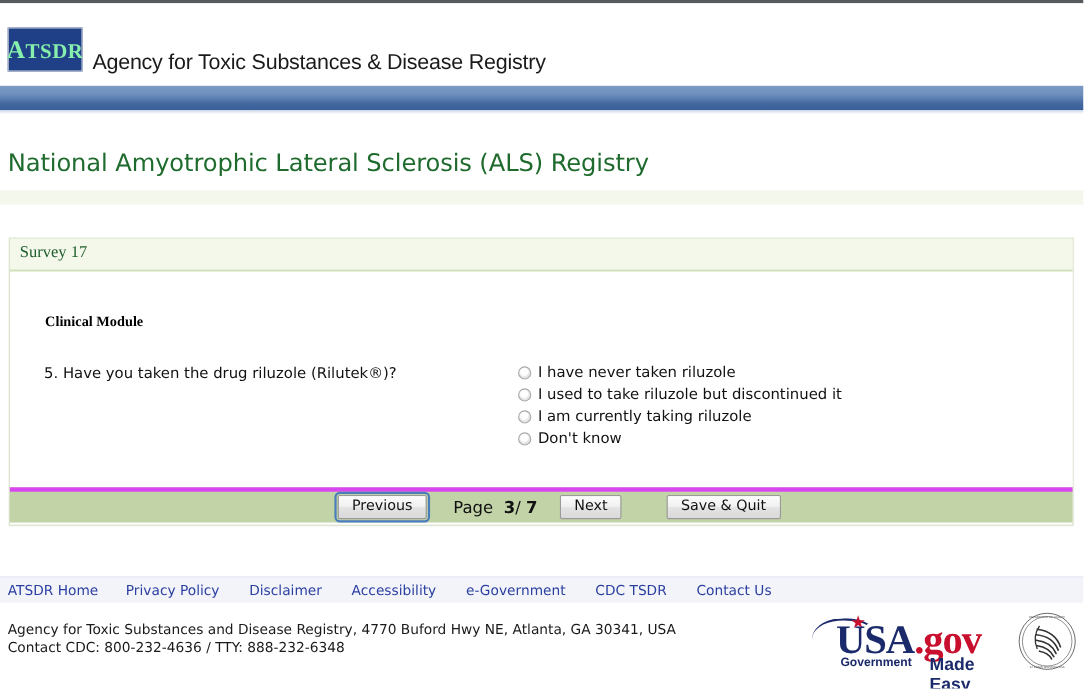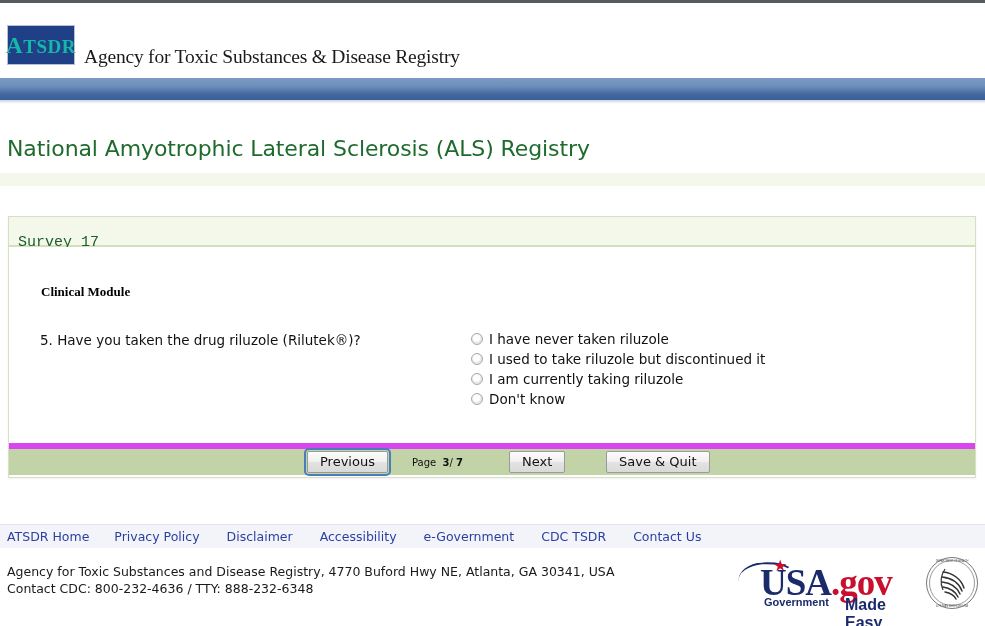--- a/index.html
+++ b/index.html
@@ -30,31 +30,31 @@
     background: #ffffff;
   }
   .logo-box {
     position: absolute; left: 7px; top: 22px;
     width: 68px; height: 40px;
     background: #1f3f87;
     border: 1px solid #b9c0cf;
     display: flex; align-items: center; justify-content: center;
   }
   .logo-text {
-    color: #14b8a6;
+    color: #86efac;
     font-family: "Liberation Serif", "DejaVu Serif", serif;
     font-weight: bold;
     font-size: 19px;
     letter-spacing: 0.5px;
     line-height: 1;
   }
   .logo-text .big { font-size: 23px; }
   .agency-name {
     position: absolute; left: 84px; top: 43px;
-    font-family: Liberation Serif, serif;
+    font-family: Liberation Sans, sans-serif;
     font-size: 19.5px;
     color: #1a1a1a;
     letter-spacing: -0.2px;
     white-space: nowrap;
   }
 
   
   .blue-band {
     position: absolute; top: 78px; left: 0;
     width: 985px; height: 22px;
@@ -90,24 +90,24 @@
     border: 1px solid #d6e0c6;
     box-shadow: 0 1px 2px rgba(0,0,0,0.06);
   }
   .panel-header {
     position: relative;
     height: 30px;
     background: #f3f8ea;
     border-bottom: 2px solid #d3e0bd;
   }
   .panel-header-title {
-    position: absolute; left: 9px; top: 17px;
+    position: absolute; left: 9px; top: 5px;
     font-size: 15px;
     color: #1d5c2a;
-    font-family: Liberation Mono, monospace;
+    font-family: Liberation Serif, serif;
   }
   .panel-body {
     position: relative;
     height: 196px;
     background: #ffffff;
   }
   .module-title {
     position: absolute; left: 32px; top: 37px;
     font-size: 13px;
     font-weight: bold;
@@ -142,21 +142,21 @@
     color: #111111;
     white-space: nowrap;
     cursor: pointer;
   }
 
   
   .panel-nav {
     position: relative;
     height: 32px;
     background: #c3d3a8;
-    border-top: 6px solid #d946ef;
+    border-top: 4px solid #d946ef;
     display: flex;
     align-items: center;
   }
   .btn {
     font-family: "DejaVu Sans", "Liberation Sans", sans-serif;
     font-size: 13px;
     color: #111111;
     background: linear-gradient(to bottom, #fcfcfc 0%, #f0f0f0 48%, #e3e3e3 52%, #dadada 100%);
     border: 1px solid #9a9a9a;
     border-radius: 2px;
@@ -165,21 +165,21 @@
     cursor: pointer;
     white-space: nowrap;
   }
   .btn-focus {
     outline: 2px solid #4a7ebb;
     outline-offset: 1px;
   }
   .btn-prev { position: absolute; left: 298px; }
   .page-indicator {
     position: absolute; left: 403px;
-    font-size: 10px;
+    font-size: 15px;
     color: #111111;
     white-space: nowrap;
   }
   .page-indicator b { font-weight: bold; }
   .btn-next { position: absolute; left: 500px; }
   .btn-save { position: absolute; left: 597px; }
 
   
   .footer-links {
     position: absolute; top: 524px; left: 0;

